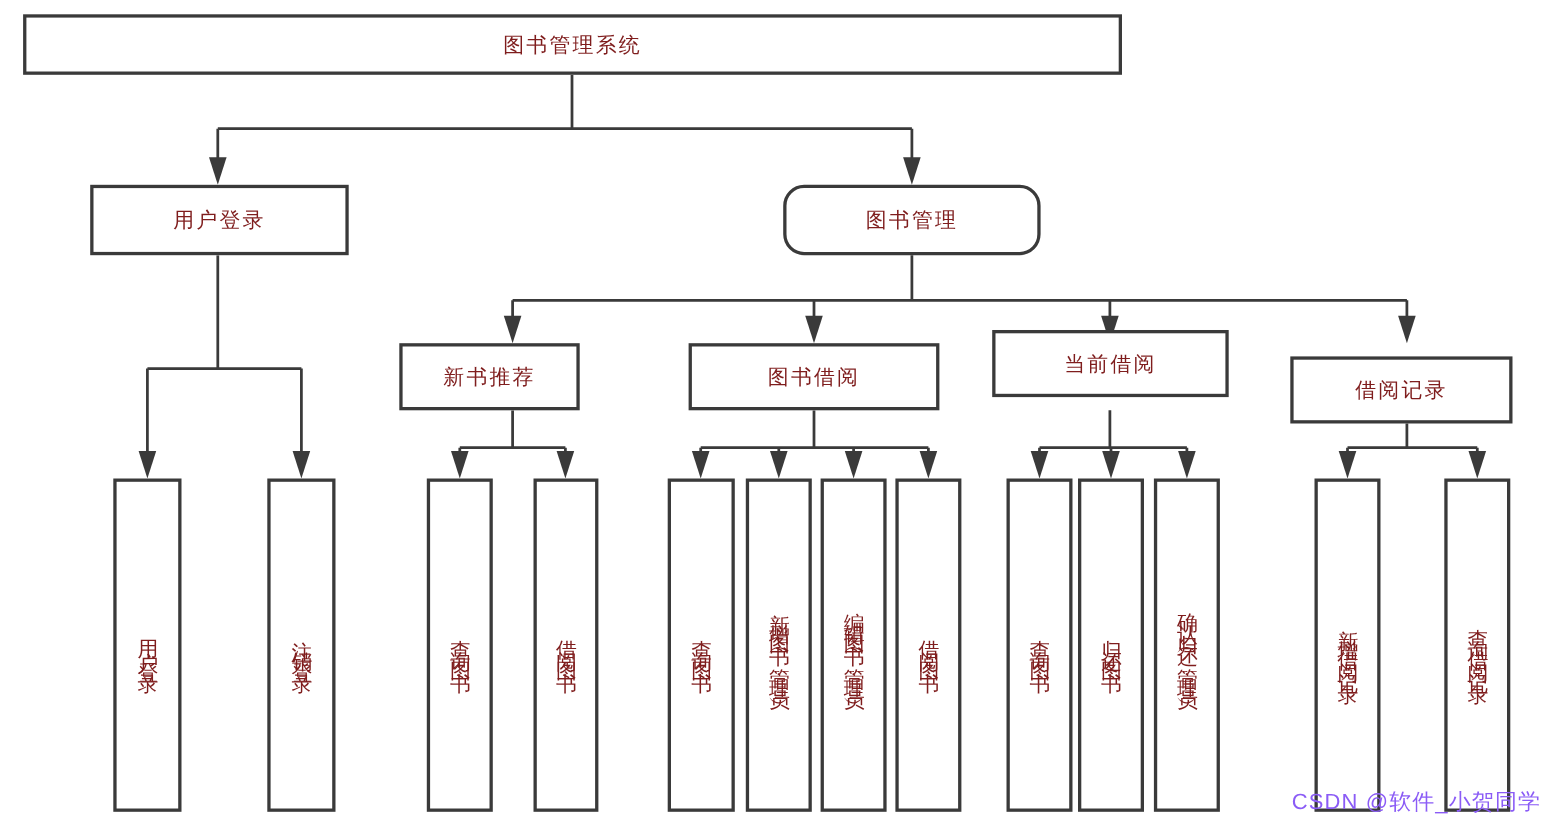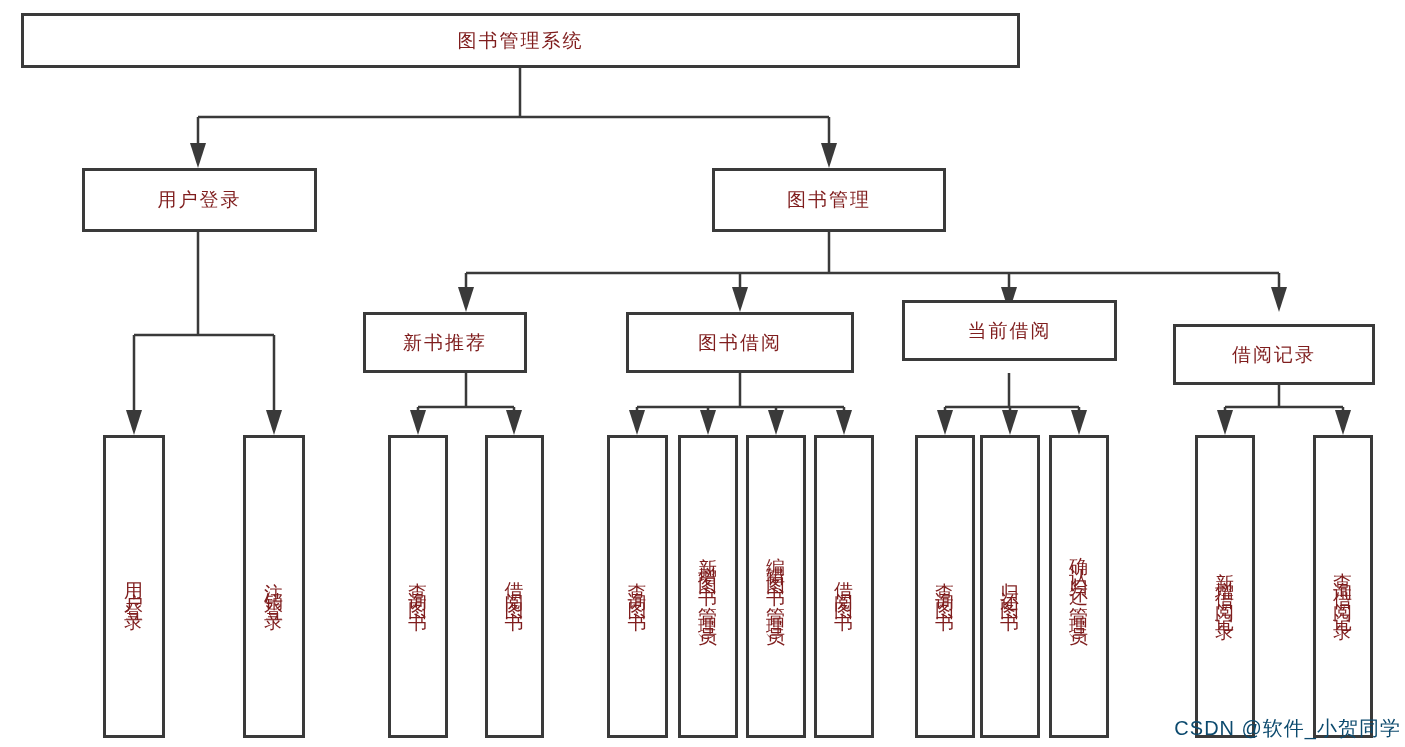--- a/index.html
+++ b/index.html
@@ -87,21 +87,21 @@
     </g>
   </svg>
 
   <div class="node h" style="left:21px; top:13px; width:999px; height:55px;">
     <span class="lbl">图书管理系统</span>
   </div>
 
   <div class="node h" style="left:82px; top:168px; width:235px; height:64px;">
     <span class="lbl">用户登录</span>
   </div>
-  <div class="node h" style="left:712px; top:168px; width:234px; height:64px;">
+  <div class="node h" style="left:712px; top:168px; width:234px; height:64px;border-radius:19px;">
     <span class="lbl">图书管理</span>
   </div>
 
   <div class="node h" style="left:363px; top:312px; width:164px; height:61px;">
     <span class="lbl">新书推荐</span>
   </div>
   <div class="node h" style="left:626px; top:312px; width:228px; height:61px;">
     <span class="lbl">图书借阅</span>
   </div>
   <div class="node h" style="left:902px; top:300px; width:215px; height:61px;">
@@ -148,15 +148,15 @@
     <span class="lbl">确认归还（管理员）</span>
   </div>
 
   <div class="node v" style="left:1195px; top:435px; width:60px; height:303px;">
     <span class="lbl">新增借阅记录</span>
   </div>
   <div class="node v" style="left:1313px; top:435px; width:60px; height:303px;">
     <span class="lbl">查询借阅记录</span>
   </div>
 
-  <div class="watermark" style="color: #0c4a6e;">CSDN @软件_小贺同学</div>
+  <div class="watermark" style="color: #8b5cf6;">CSDN @软件_小贺同学</div>
 
 </div>
 
 </body></html>

